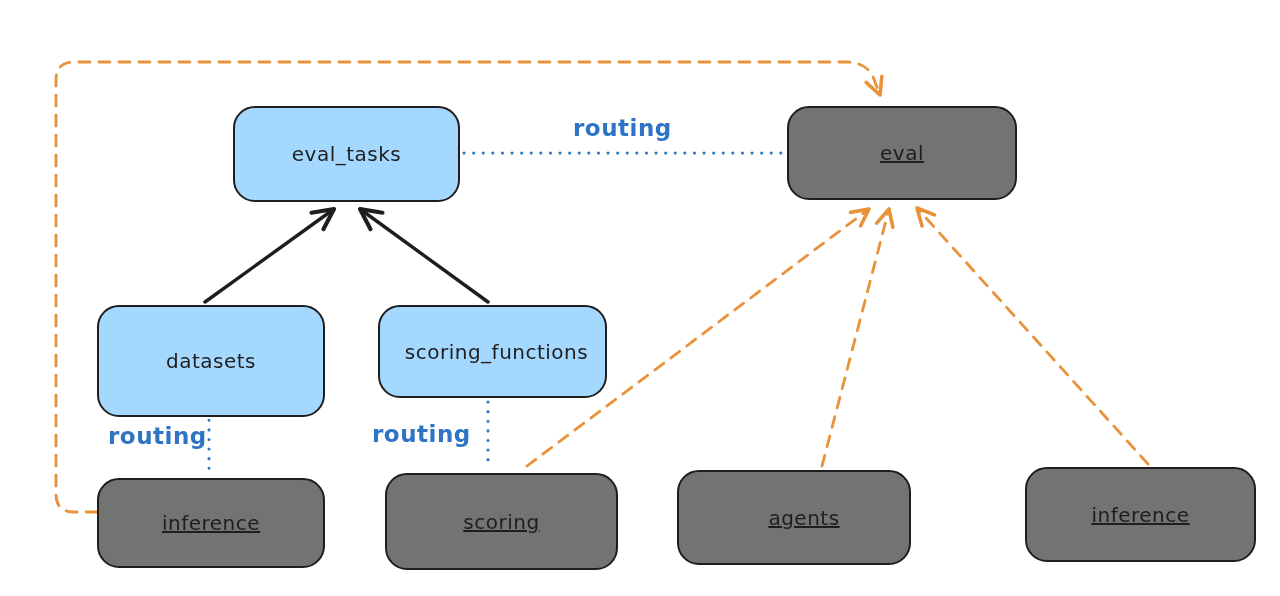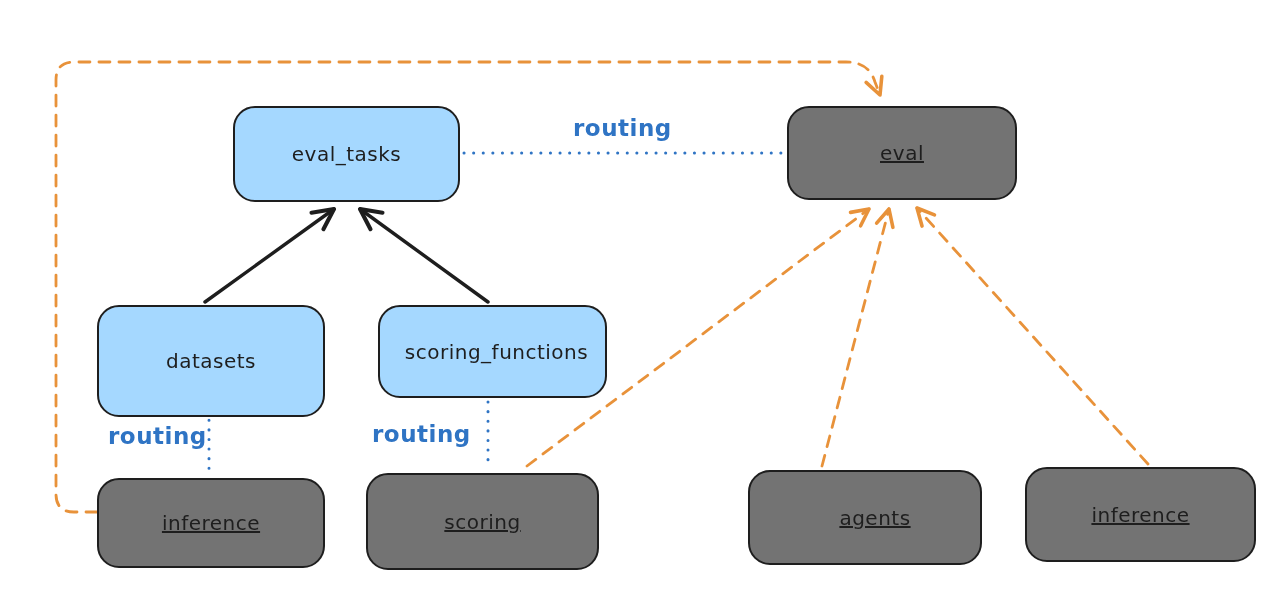--- a/index.html
+++ b/index.html
@@ -82,25 +82,25 @@
   </div>
 
   <div class="node blue" style="left:378px; top:305px; width:229px; height:93px;padding-left:8px;">
     <span class="node-label">scoring_functions</span>
   </div>
 
   <div class="node green" style="left:97px; top:478px; width:228px; height:90px;">
     <span class="node-label">inference</span>
   </div>
 
-  <div class="node green" style="left:366px; top:473px; width:233px; height:97px;">
+  <div class="node green" style="left:385px; top:473px; width:233px; height:97px;">
     <span class="node-label">scoring</span>
   </div>
 
-  <div class="node green" style="left:748px; top:470px; width:234px; height:95px;padding-left:20px;">
+  <div class="node green" style="left:677px; top:470px; width:234px; height:95px;padding-left:20px;">
     <span class="node-label">agents</span>
   </div>
 
   <div class="node green" style="left:1025px; top:467px; width:231px; height:95px;">
     <span class="node-label">inference</span>
   </div>
 
   <div class="edge-label" style="left:573px; top:115px;">routing</div>
   <div class="edge-label" style="left:108px; top:423px;">routing</div>
   <div class="edge-label" style="left:372px; top:421px;">routing</div>

